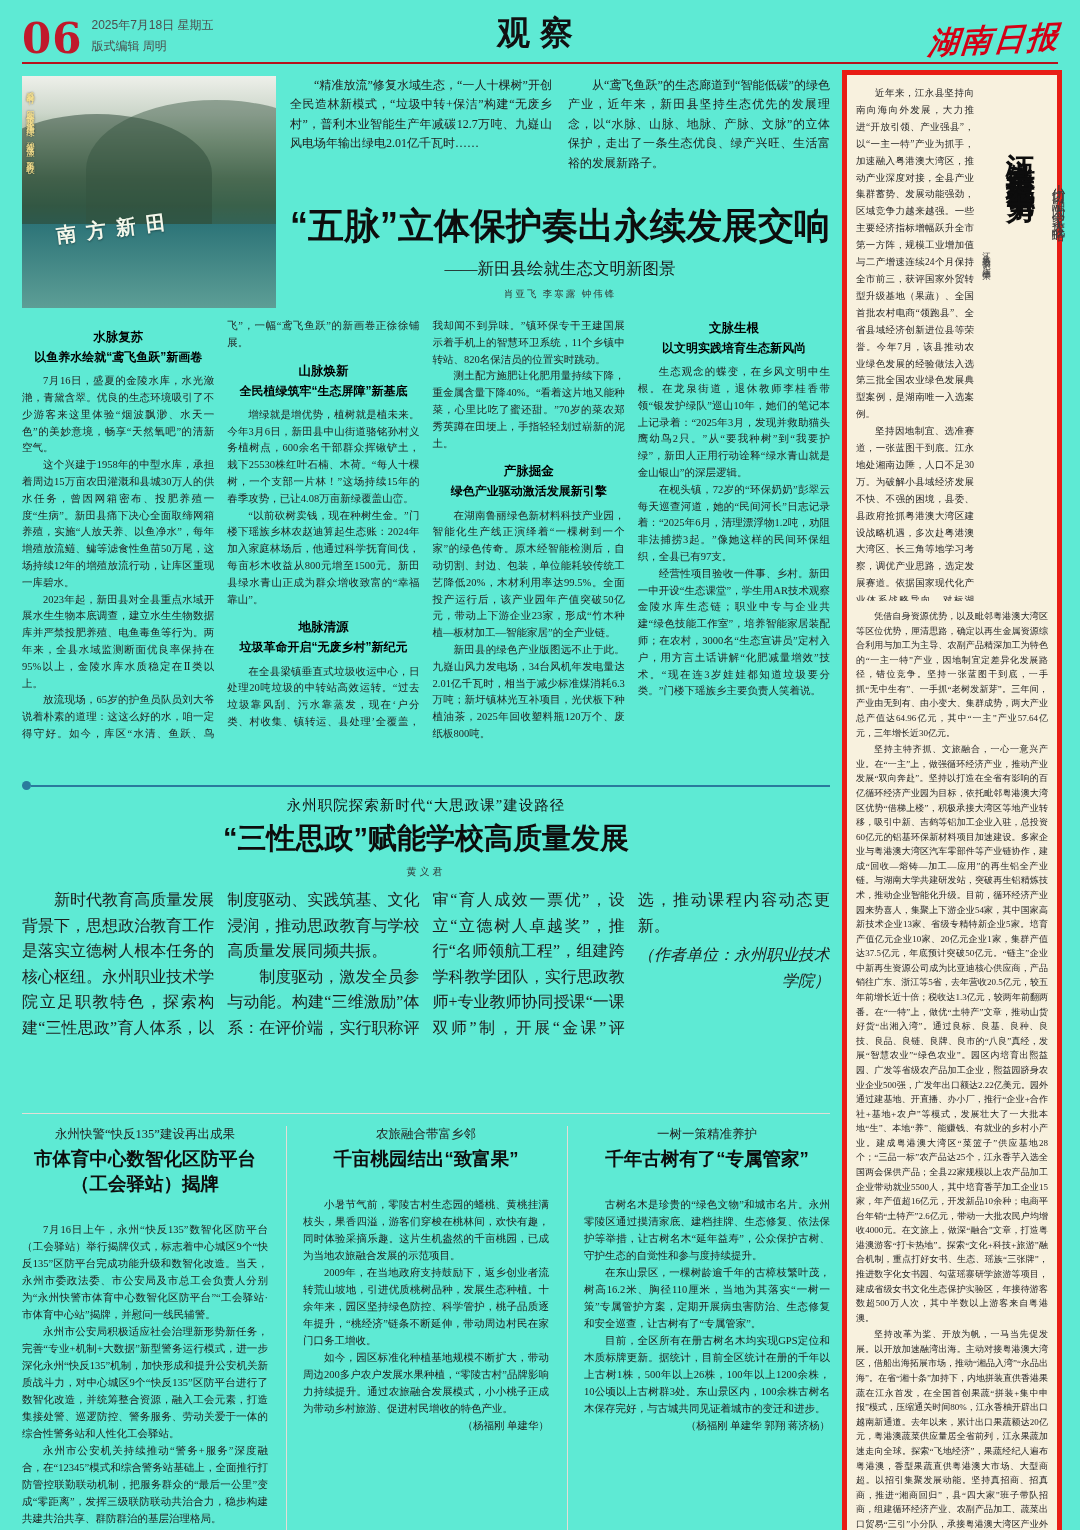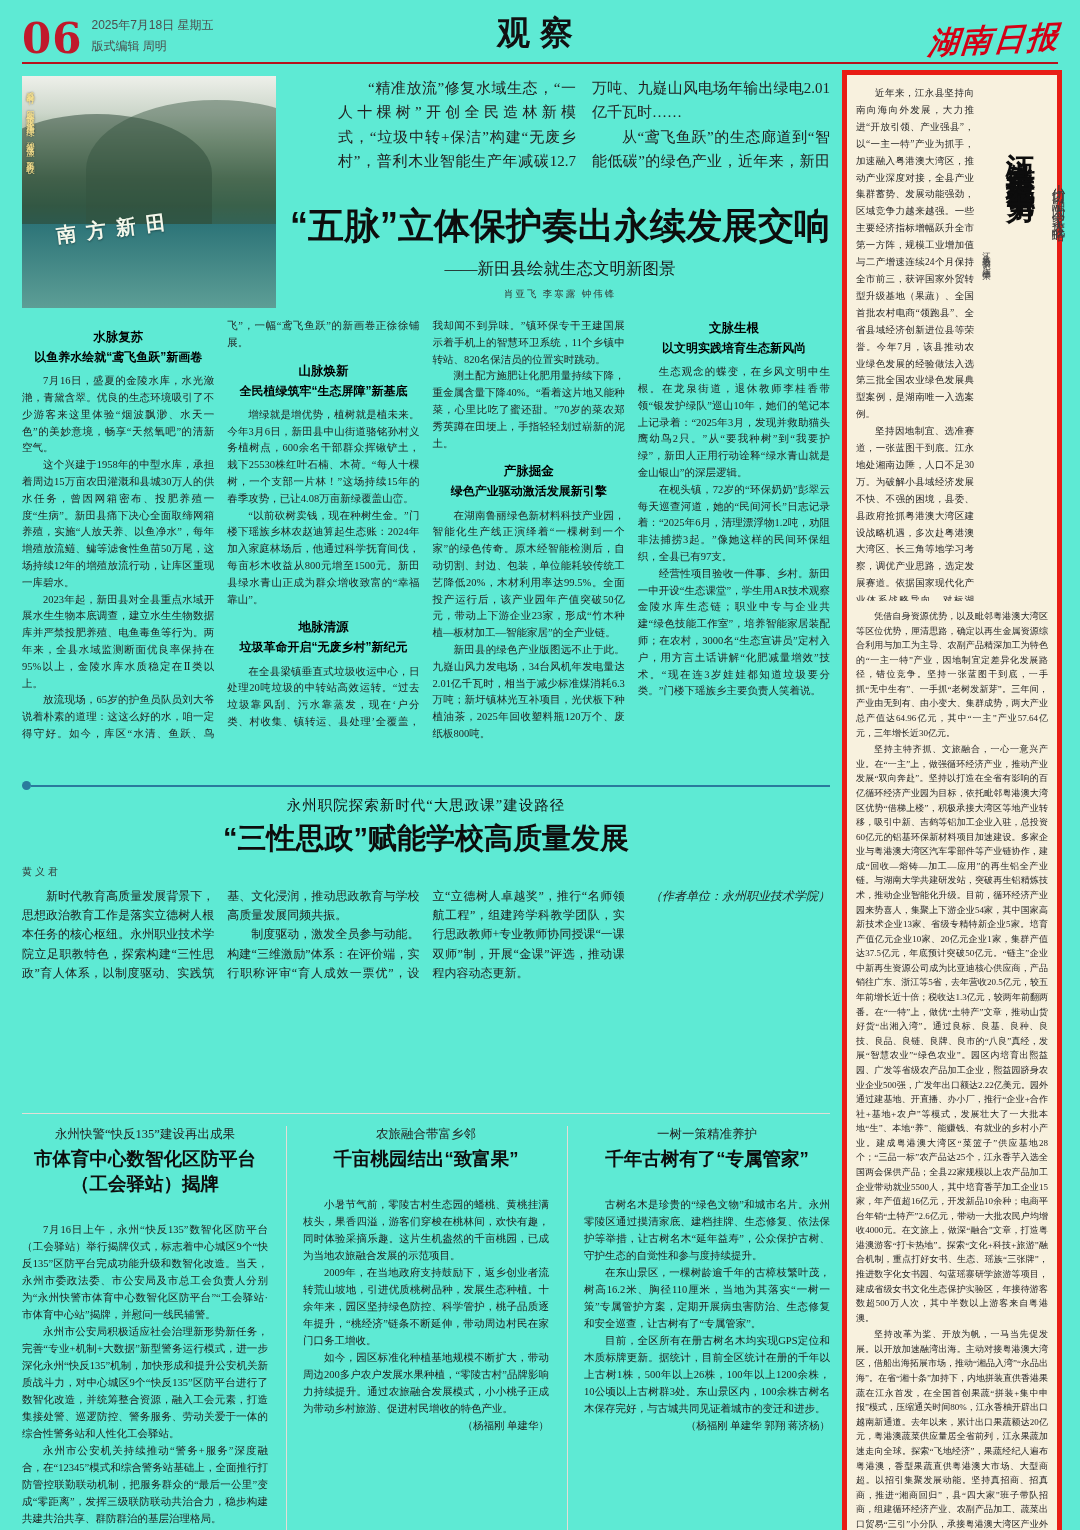--- a/index.html
+++ b/index.html
@@ -26,39 +26,39 @@
   .feature-top { display:flex; gap:14px; height:232px; margin-top:6px; }
   .photo { width:254px; height:100%; position:relative; overflow:hidden; flex:none;
     background:linear-gradient(180deg,#eef0ea 0%,#ccd6ca 16%,#9db39a 28%,#5e7f63 44%,#3f6d55 56%,#2f7374 68%,#4a908c 84%,#6ba69e 100%); }
   .mnt { position:absolute; background:rgba(38,66,50,.5); border-radius:50% 50% 0 0; }
   .m1 { width:230px; height:120px; left:-40px; top:38px; }
   .m2 { width:260px; height:140px; right:-70px; top:24px; background:rgba(52,82,62,.45); }
   .water { position:absolute; left:0; right:0; bottom:0; height:84px; background:linear-gradient(180deg,#2d7478,#5d9e96); }
   .photo-overlay-text { position:absolute; left:34px; bottom:66px; transform:rotate(-7deg); color:#f3f7ea; font-family:"Liberation Sans",sans-serif; font-weight:bold; font-size:20px; letter-spacing:10px; text-shadow:0 1px 2px rgba(0,0,0,.35); }
   .photo-caption { position:absolute; left:3px; top:8px; writing-mode:vertical-rl; font-size:8.5px; color:#f6e08d; letter-spacing:2px; text-shadow:0 0 2px rgba(0,0,0,.5); }
   .feature-head { flex:1; display:flex; flex-direction:column; }
-  .intro { column-count:2; column-gap:16px; font-size:15px; line-height:1.62; text-align:justify; height:116px; overflow:hidden; color:#222;margin-left:48px; }
+  .intro { column-count:2; column-gap:16px; font-size:12px; line-height:1.62; text-align:justify; height:116px; overflow:hidden; color:#222; }
   .intro p, .feature-cols p, .mid-body p, .brief-body p, .rb-coltext p, .rb-body p { text-indent:2em; }
   .feature-headline { font-family:"Liberation Sans","DejaVu Sans",sans-serif; font-weight:900; font-size:36px; text-align:center; letter-spacing:0; margin-top:10px; color:#0d0d0d; white-space:nowrap; }
   .feature-subtitle { text-align:center; font-size:16.5px; margin-top:7px; color:#1a1a1a; }
   .feature-byline { text-align:center; font-size:9.5px; margin-top:8px; color:#333; letter-spacing:2px; }
   .feature-cols { column-count:4; column-gap:13px; height:450px; overflow:hidden; font-size:10.5px; line-height:1.6; text-align:justify; margin-top:10px; color:#1f1f1f; }
   .sec-title { text-align:center; font-family:"Liberation Sans",sans-serif; font-weight:bold; font-size:12.5px; margin:9px 0 1px; color:#000; }
   .sec-sub { text-align:center; font-family:"Liberation Sans",sans-serif; font-weight:bold; font-size:12px; margin-bottom:6px; color:#000; }
 
   
   .rule-dot { display:flex; align-items:center; margin:13px 0 6px; }
   .rule-dot .dot { width:9px; height:9px; border-radius:50%; background:#2a7a9d; flex:none; }
   .rule-dot .line { flex:1; height:2px; background:#2a7a9d; }
 
   
   .mid-kicker { text-align:center; font-size:14.5px; letter-spacing:1px; color:#111; }
   .mid-headline { text-align:center; font-family:"Liberation Sans","DejaVu Sans",sans-serif; font-weight:900; font-size:29px; margin-top:4px; color:#0d0d0d; }
-  .mid-byline { font-size:10px; margin:6px 0 8px; color:#333; letter-spacing:3px; }
-  .mid-body { column-count:4; column-gap:13px; height:212px; overflow:hidden; font-size:12px; line-height:1.6; text-align:justify; }
+  .mid-byline { text-align:center; font-size:10px; margin:6px 0 8px; color:#333; letter-spacing:3px; }
+  .mid-body { column-count:4; column-gap:13px; height:212px; overflow:hidden; font-size:16px; line-height:1.6; text-align:justify; }
   .author-note { text-align:right; text-indent:0 !important; font-style:italic; margin-top:4px; }
 
   
   .bottom-row { display:flex; gap:18px; margin-top:14px; border-top:1px solid #e2ded6; padding-top:12px; }
   .brief { flex:1; min-width:0; }
   .brief + .brief { border-left:1px solid #e2ded6; padding-left:16px; }
   .brief-kicker { text-align:center; font-size:12.5px; color:#222; }
   .brief-headline { text-align:center; font-family:"Liberation Sans","DejaVu Sans",sans-serif; font-weight:900; font-size:18.5px; line-height:1.35; margin-top:4px; color:#0d0d0d; }
   .brief-body { margin-top:24px; font-size:10.5px; line-height:1.62; text-align:justify; height:322px; overflow:hidden; }
   .credit { text-align:right; text-indent:0 !important; }

